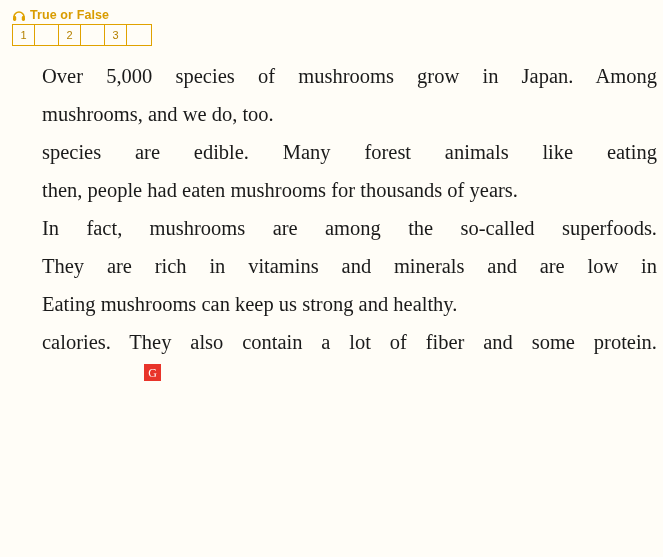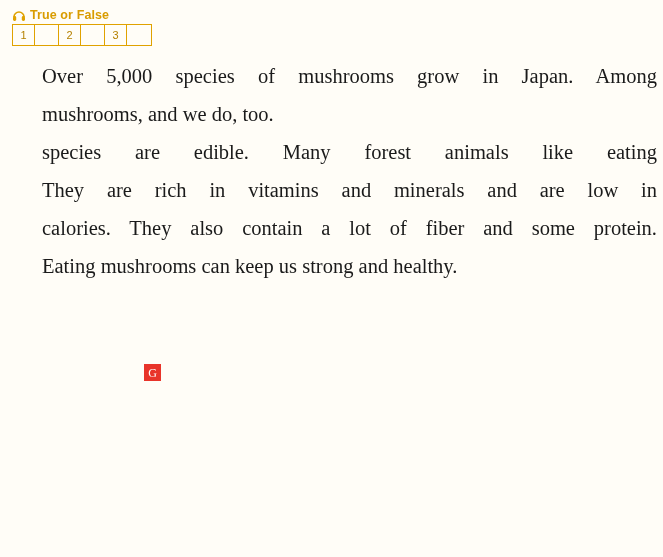--- a/index.html
+++ b/index.html
@@ -154,25 +154,27 @@
 
   <div class="body-text">
 
     <p class="para">
       <span class="jline indent">Over 5,000 species of mushrooms grow in Japan.  Among</span>
       <span class="jline natural">mushrooms, and we do, too.</span>
       <span class="jline">species are edible.   Many forest animals like eating</span>
     </p>
 
     <p class="para">
+      <span class="jline natural">then, people had eaten mushrooms for thousands of years.</span>
     </p>
 
     <p class="para">
+      <span class="jline indent">In fact, mushrooms are among the so-called superfoods.</span>
       <span class="jline">They are rich in vitamins and minerals and are low in</span>
+      <span class="jline natural">Eating mushrooms can keep us strong and healthy.</span>
       <span class="jline">calories. They also contain a lot of fiber and some protein.</span>
-      <span class="jline natural">Eating mushrooms can keep us strong and healthy.</span>
     </p>
 
   </div>
 
   <div class="g-marker">G</div>
 
 </div>
 
 </body></html>

